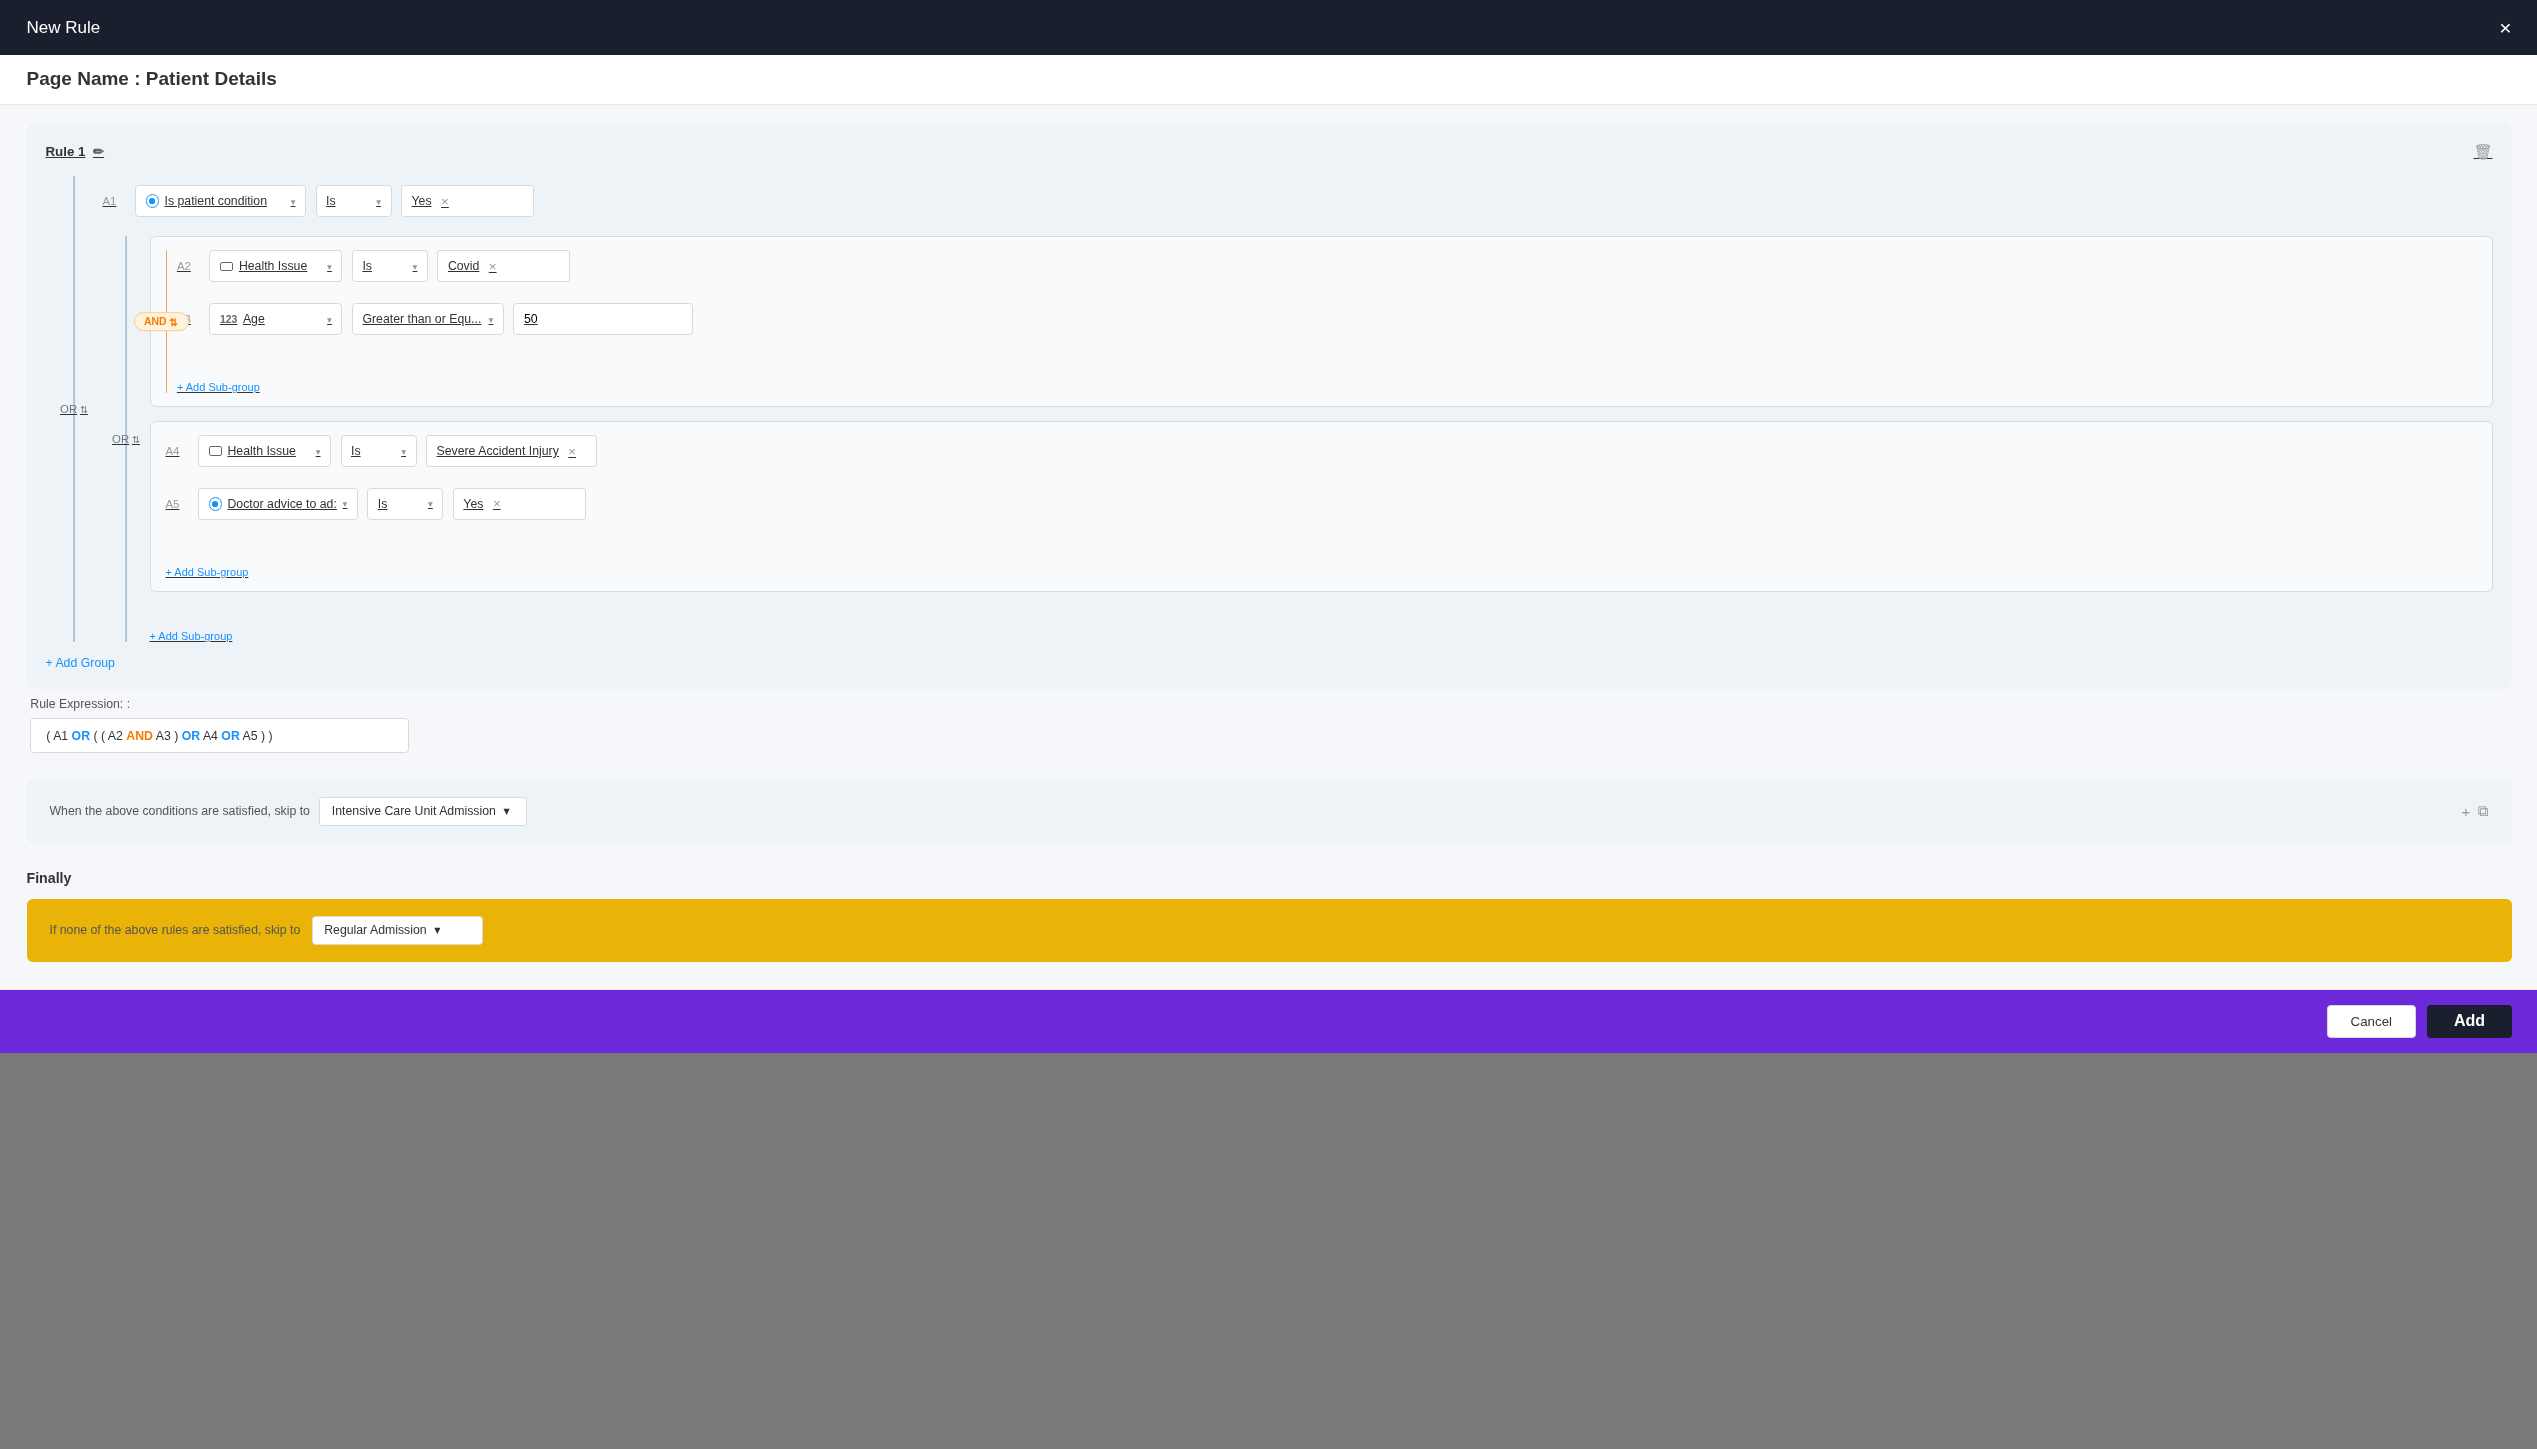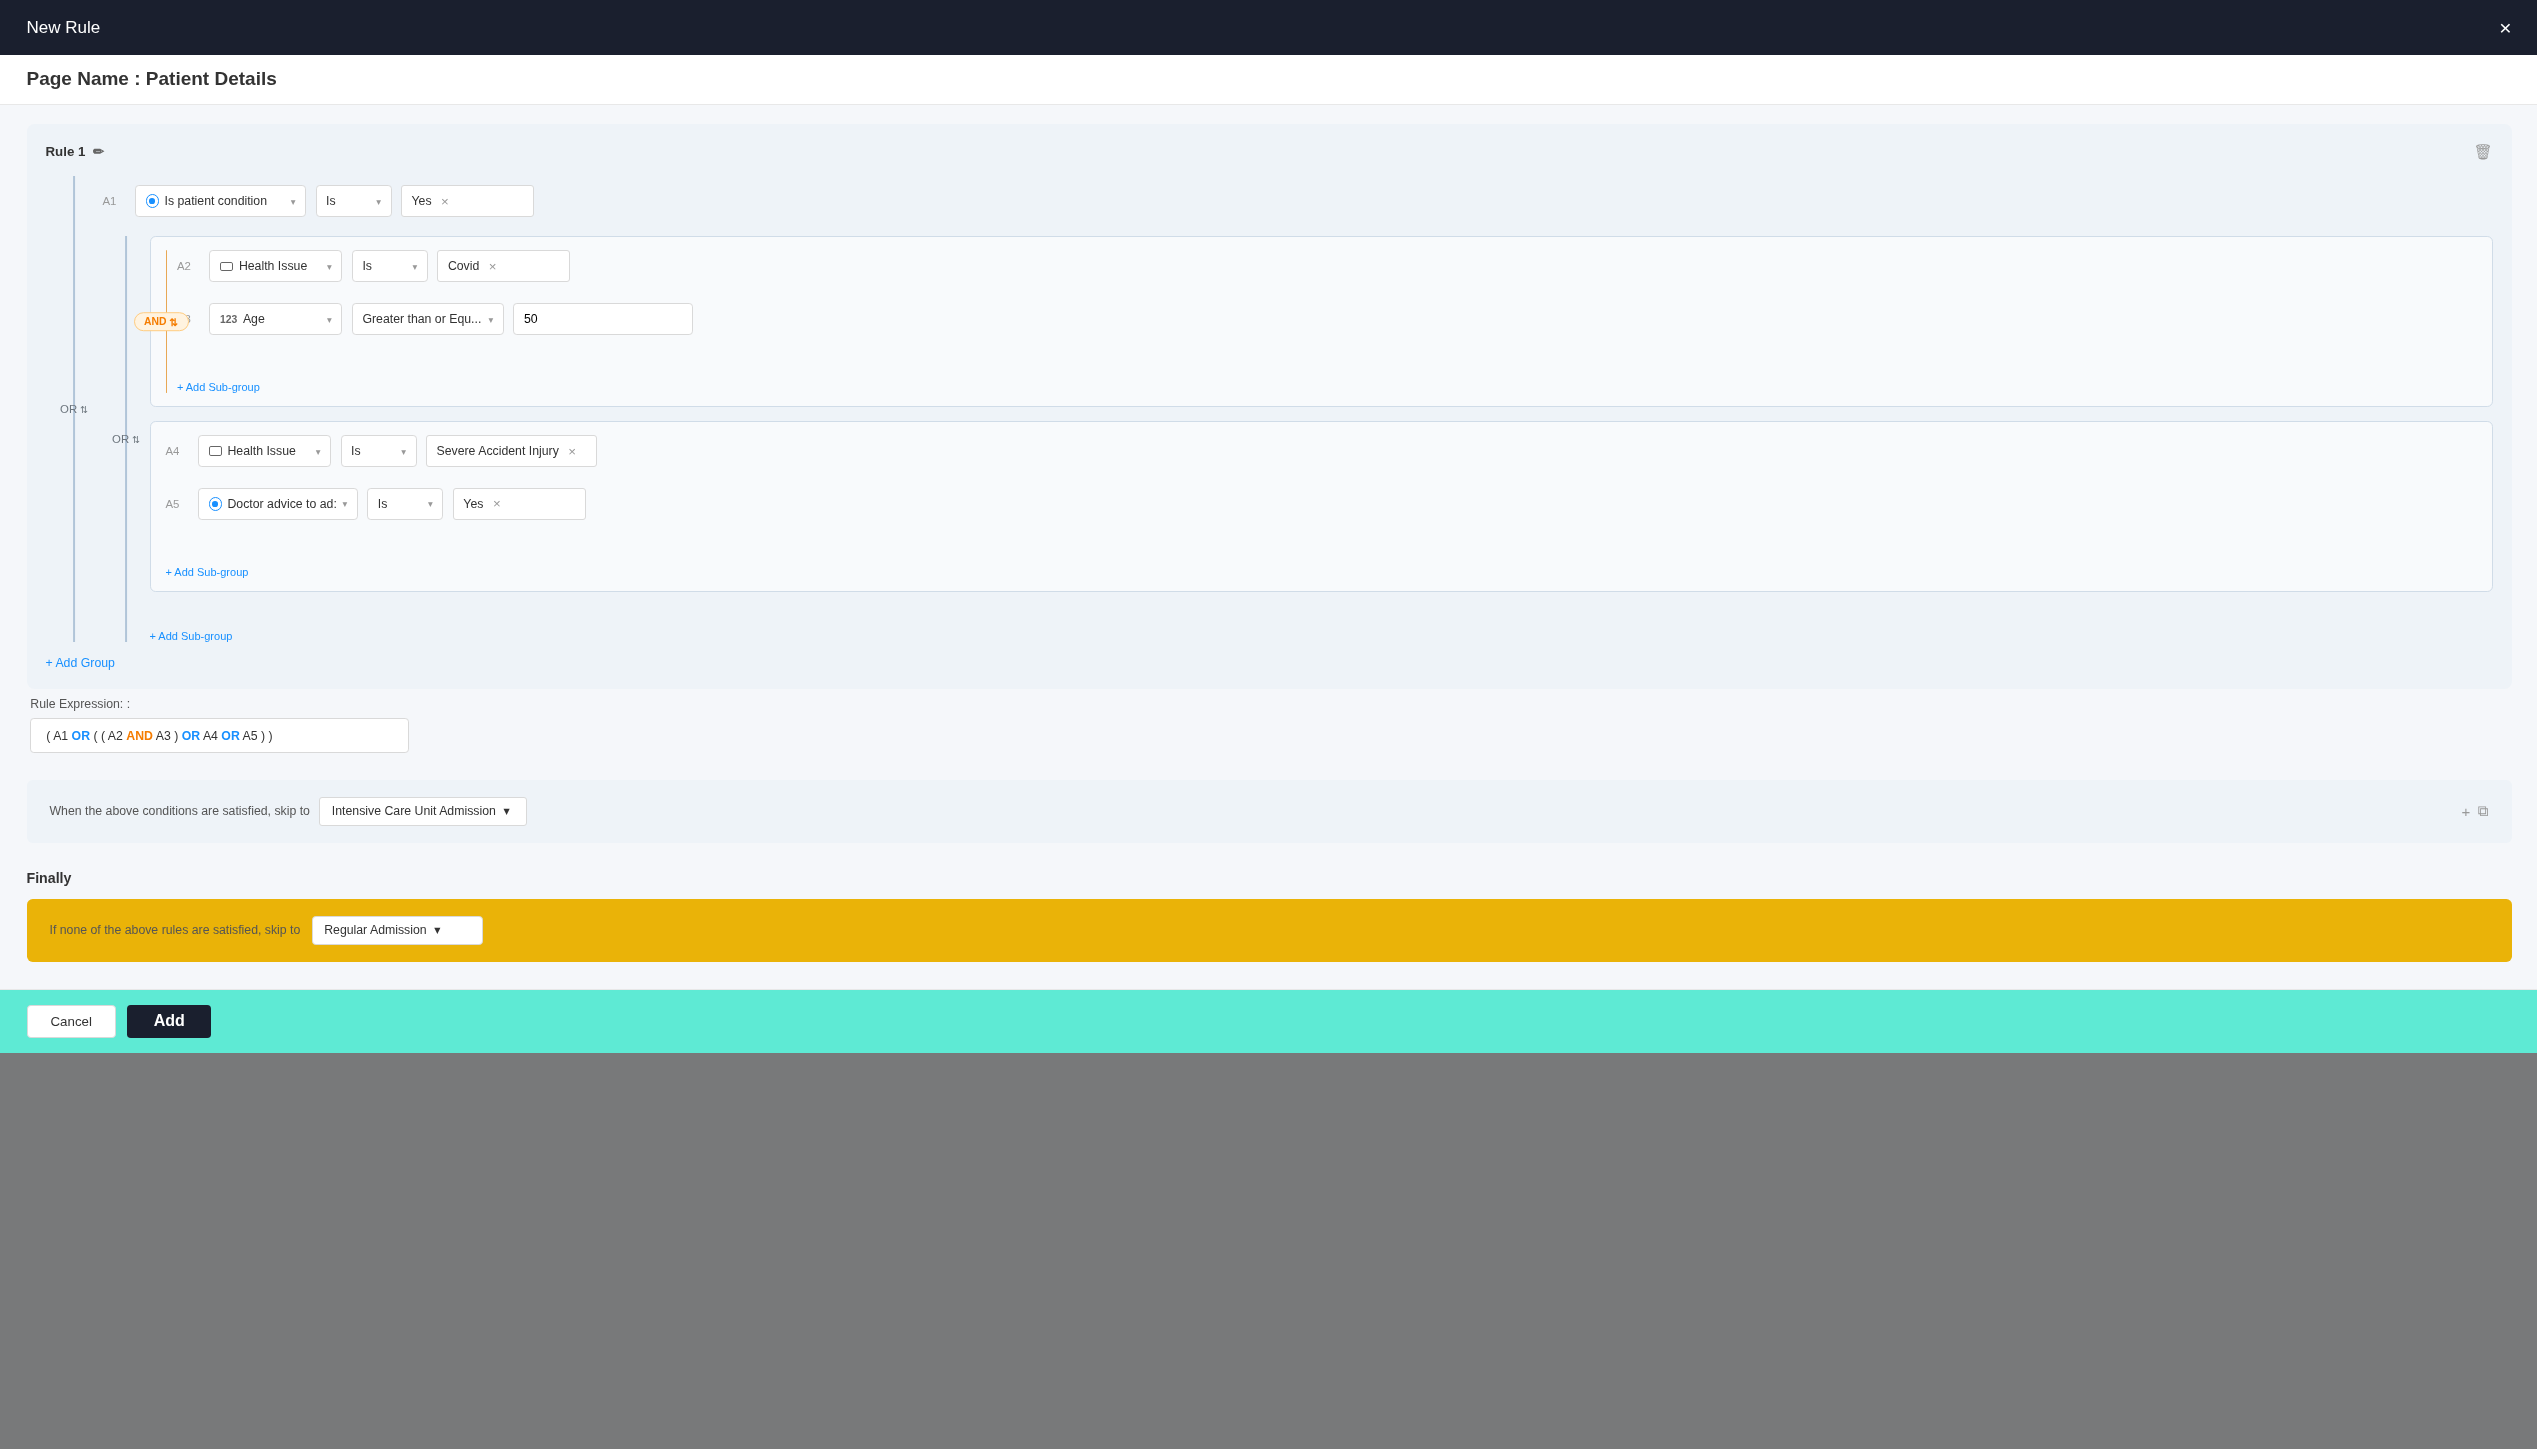--- a/index.html
+++ b/index.html
@@ -69,20 +69,21 @@
       overflow-y: auto;
     }
 
     
     .rule-container {
       background: #eef3f8;
       border-radius: 7.6px;
       padding: 19px;
       margin-top: 19px;
       position: relative;
+      text-decoration: underline;
     }
     .rule-header {
       display: flex;
       align-items: center;
       justify-content: space-between;
       margin-bottom: 15px;
     }
     .rule-title {
       font-weight: 600;
       font-size: 13.3px;
@@ -349,23 +350,24 @@
       cursor: pointer;
       display: flex;
       align-items: center;
       gap: 7.6px;
       min-width: 171px;
     }
 
     
     .modal-footer {
       padding: 15px 26.5px;
-      background: #5eead4;
+      background: #6d28d9;
       border-top: 0.9px solid #e8e8e8;
       display: flex;
+      justify-content: flex-end;
       gap: 11.4px;
     }
     .btn-cancel {
       padding: 7.6px 23px;
       border: 0.9px solid #d9d9d9;
       border-radius: 3.8px;
       background: #fff;
       font-size: 13.3px;
       cursor: pointer;
       color: #333;

